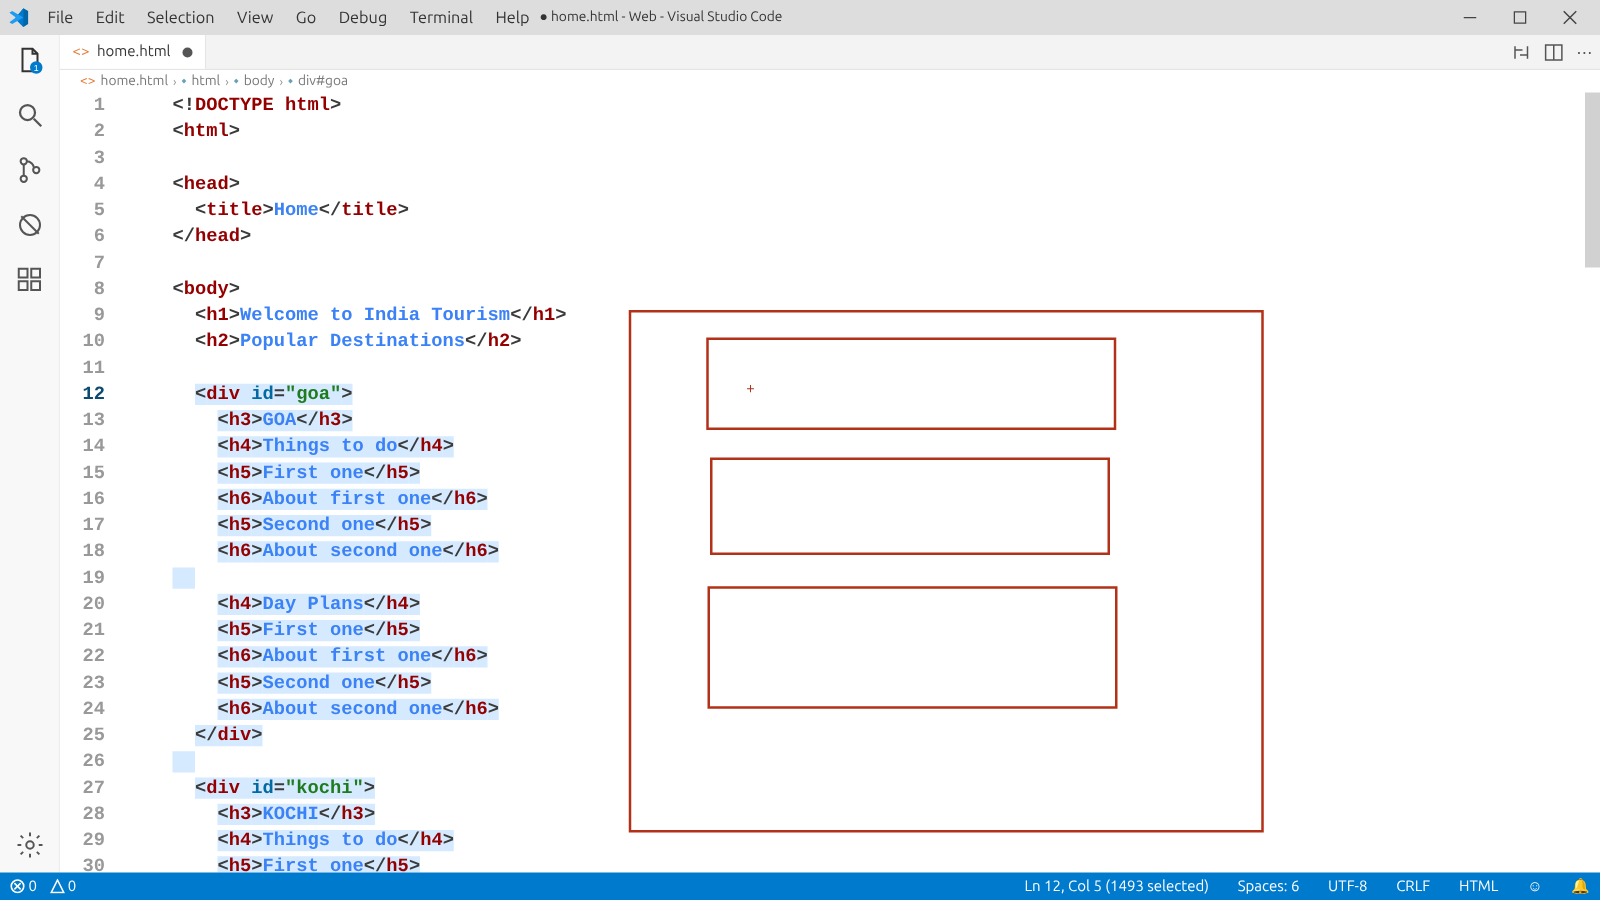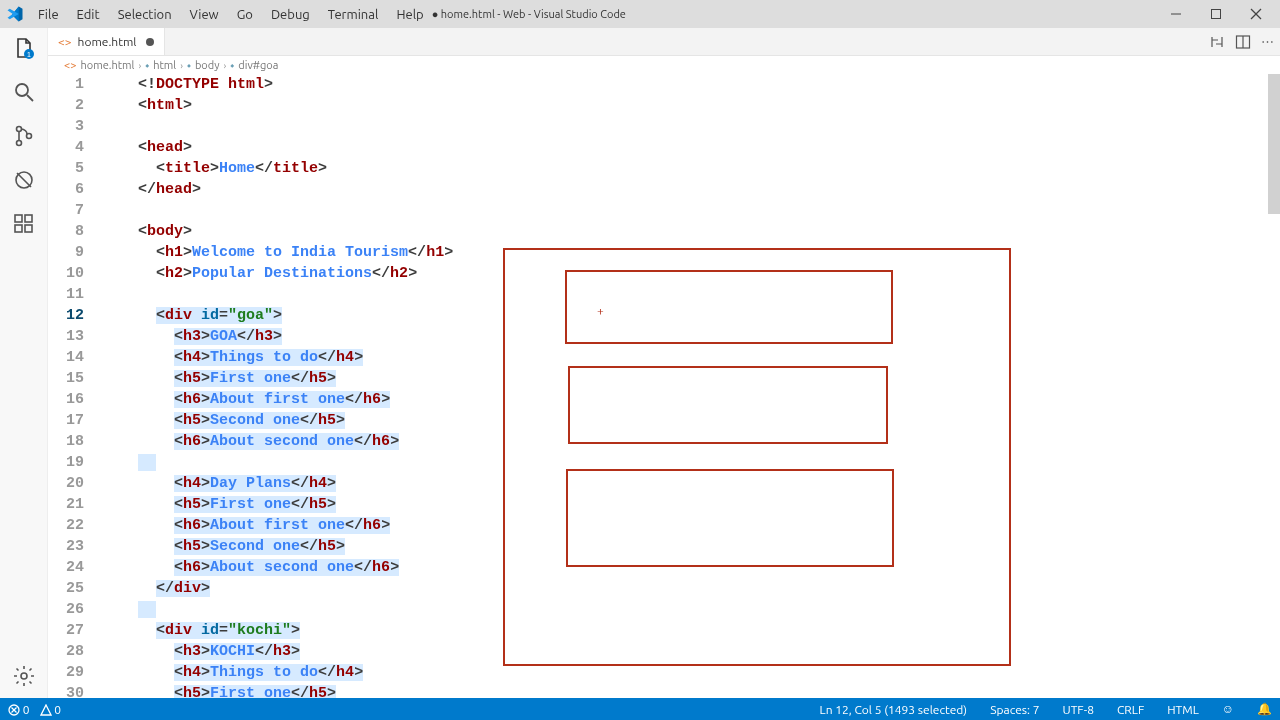--- a/index.html
+++ b/index.html
@@ -348,20 +348,20 @@
     </span>
     <span>
       <svg style="display:inline;vertical-align:-2px" width="12" height="12">
           <path d="M6 1l5 10H1z" fill="none" stroke="#fff" stroke-width="1.3"></path>
         </svg>
       <span>0</span>
     </span>
   </div>
   <div class="right">
     <span>Ln 12, Col 5 (1493 selected)</span>
-    <span>Spaces: 7</span>
+    <span>Spaces: 6</span>
     <span>UTF-8</span>
     <span>CRLF</span>
     <span>HTML</span>
     <span>☺</span>
     <span>🔔</span>
   </div>
 </div>
 
 </body></html>

